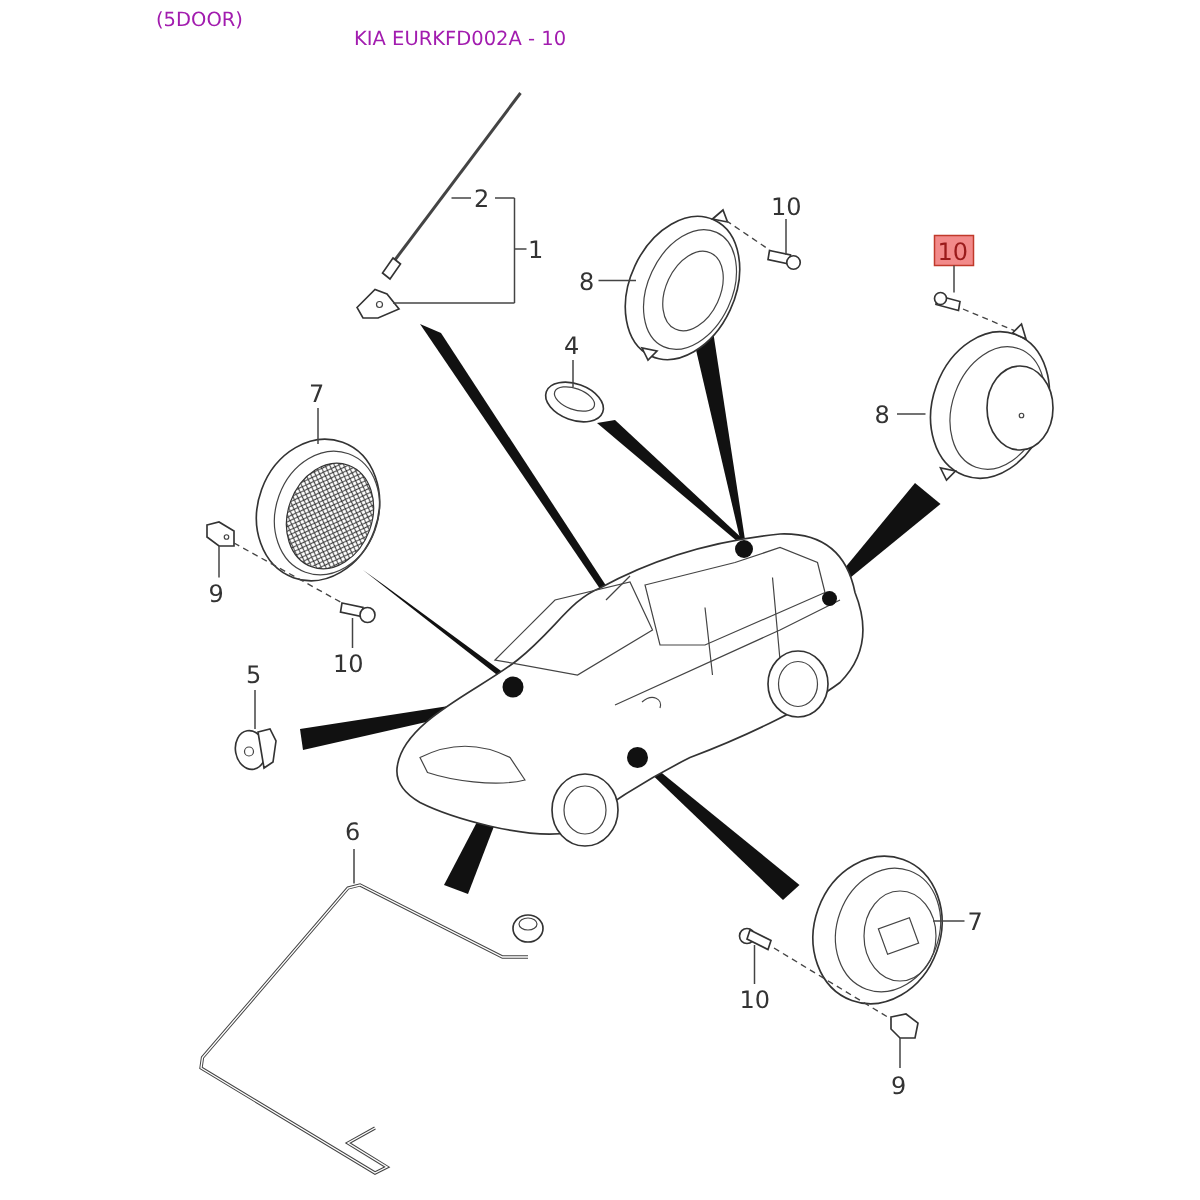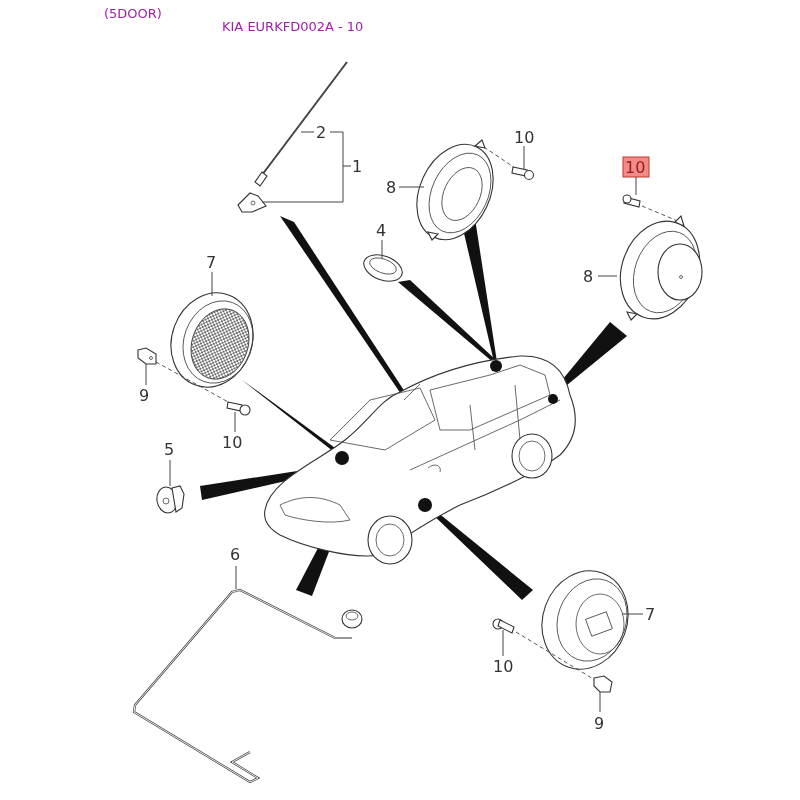--- a/index.html
+++ b/index.html
@@ -1,20 +1,20 @@
 <!DOCTYPE html>
 <html><head>
 <meta charset="utf-8">
 <style>
   html, body { margin: 0; padding: 0; background: #ffffff; }
   body { width: 800px; height: 800px; position: relative; overflow: hidden;
          font-family: "DejaVu Sans", sans-serif; color: #222; }
   .hdr { position: absolute; font-size: 13px; color: #a21caf; }
   #variant { left: 104px; top: 6px; }
-  #title { left: 222px; top: 19px; text-align: right; }
+  #title { left: 236px; top: 19px; text-align: right; }
   svg#diagram { position: absolute; left: 0; top: 0; }
   .lbl { font-family: "DejaVu Sans", sans-serif; font-size: 16px; fill: #333; }
   .ln { stroke: #444; stroke-width: 1; fill: none; }
   .part { stroke: #333; stroke-width: 1.1; fill: #fff; }
   .thin { stroke: #444; stroke-width: 0.8; fill: none; }
   .dash { stroke: #444; stroke-width: 0.9; stroke-dasharray: 4 3; fill: none; }
   .leader { fill: #111; }
   .spot { fill: #111; }
   .hl { fill: #f28a8a; stroke: #c0392b; stroke-width: 1; }
   .mesh { fill: url(#meshpat); }

